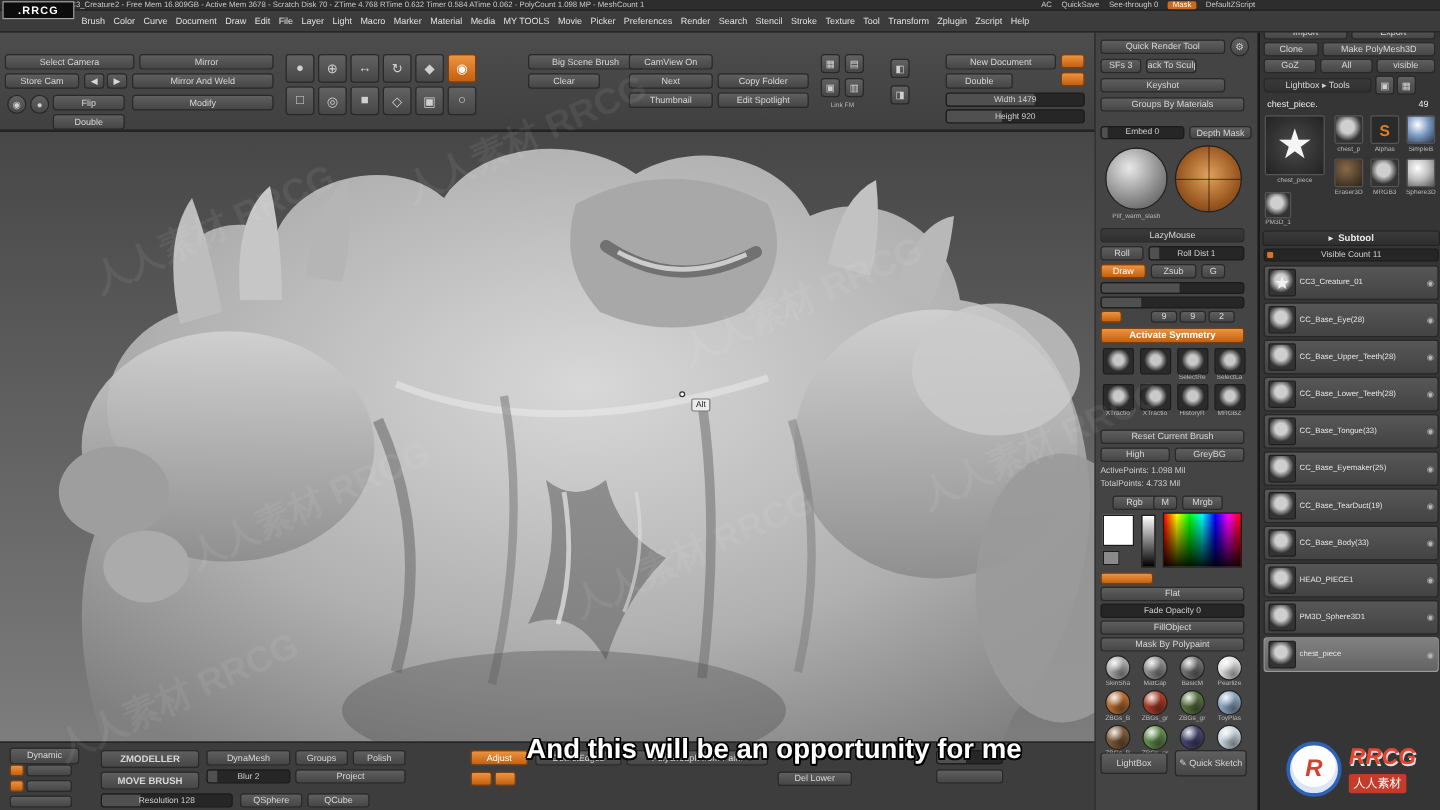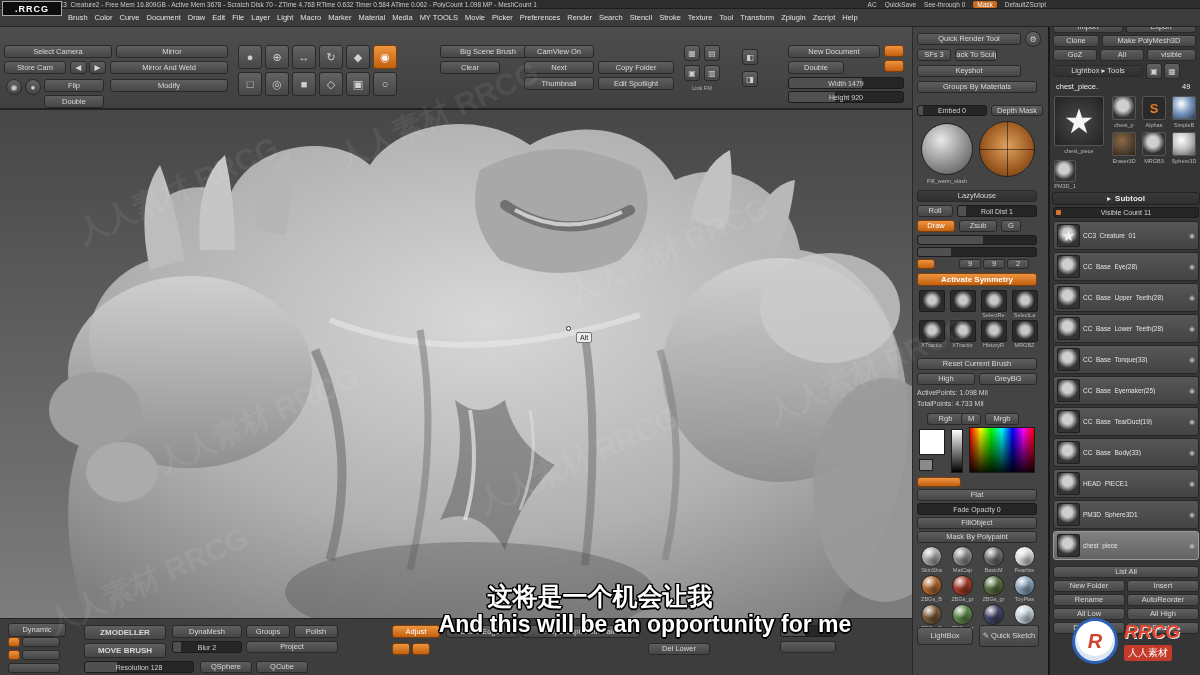--- a/index.html
+++ b/index.html
@@ -485,32 +485,20 @@
           <span class="st-eye">◉</span>
         </div>
 
         <div class="subtool-row selected">
           <div class="st-thumb"></div>
           <span class="st-name">chest_piece</span>
           <span class="st-eye">◉</span>
         </div>
       </div>
 
-    <div class="st-buttons" style="left:3px;top:548px;width:146px">
-
-    <div class="btn">List All</div>
-        <div class="btn">New Folder</div>
-        <div class="btn">Insert</div>
-        <div class="btn">Rename</div>
-        <div class="btn">AutoReorder</div>
-        <div class="btn">All Low</div>
-        <div class="btn">All High</div>
-        <div class="btn">Duplicate</div>
-        <div class="btn">Delete</div>
-      </div>
   </div>
 
   <div class="canvas">
     <svg viewBox="0 0 912 508" width="912" height="508">
       <defs>
         <radialGradient id="g1" cx="50%" cy="40%" r="72%">
           <stop offset="0%" stop-color="#d8d8d8"></stop>
             <stop offset="60%" stop-color="#b0b0b0"></stop>
             <stop offset="100%" stop-color="#808080"></stop>
         </radialGradient>
@@ -579,21 +567,20 @@
     <div class="btn" style="left:522px;top:6px;width:118px;height:13px">PolyGroupIt from Paint</div>
     <div class="btn orange" style="left:392px;top:24px;width:18px;height:12px"></div>
     <div class="btn orange" style="left:412px;top:24px;width:18px;height:12px"></div>
     <div class="btn" style="left:648px;top:24px;width:62px;height:12px">Del Lower</div>
     <div class="slider" style="left:780px;top:6px;width:56px;height:12px">
         <div class="fill" style="width:45%"></div>
       </div>
     <div class="btn" style="left:780px;top:22px;width:56px;height:12px"></div>
   </div>
 
-  <div class="subtitle zh">这将是一个机会让我</div>
   <div class="subtitle en">And this will be an opportunity for me</div>
 
   <div class="wm" style="left:70px;top:170px">人人素材 RRCG</div>
   <div class="wm" style="left:330px;top:95px">人人素材 RRCG</div>
   <div class="wm" style="left:560px;top:230px">人人素材 RRCG</div>
   <div class="wm" style="left:150px;top:400px">人人素材 RRCG</div>
   <div class="wm" style="left:470px;top:440px">人人素材 RRCG</div>
   <div class="wm" style="left:40px;top:560px">人人素材 RRCG</div>
   <div class="wm" style="left:760px;top:350px">人人素材 RRCG</div>
 

